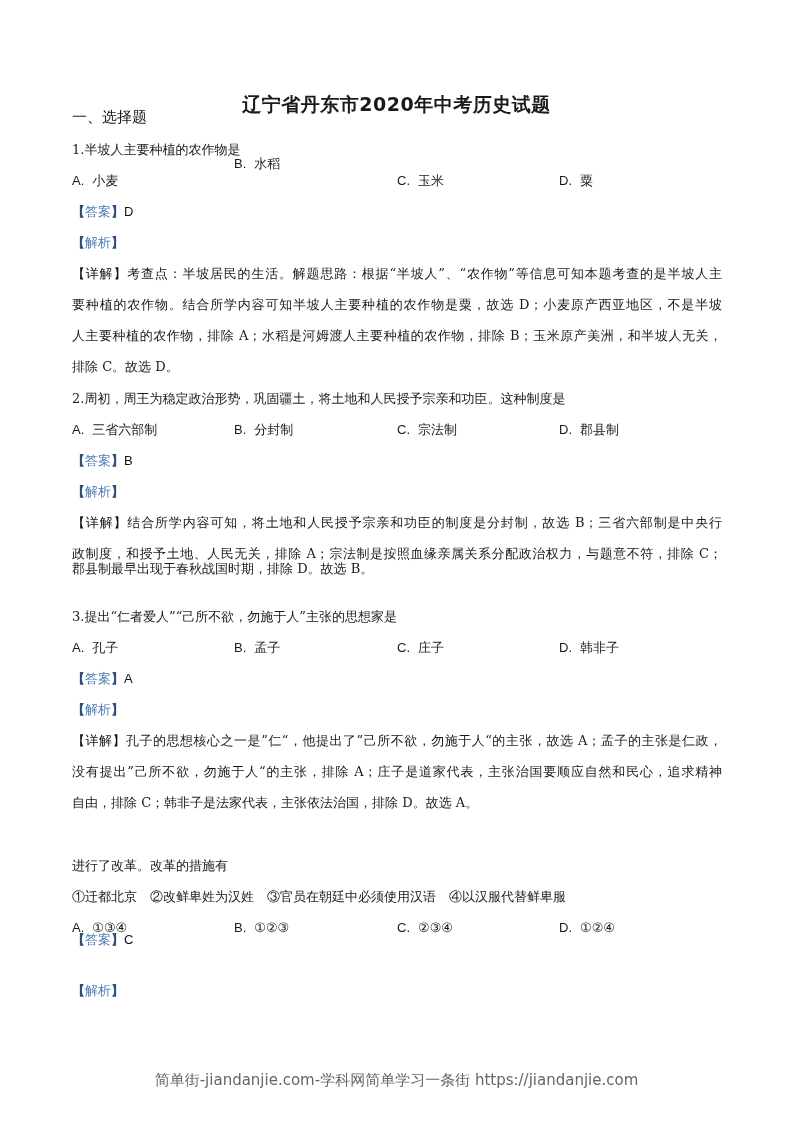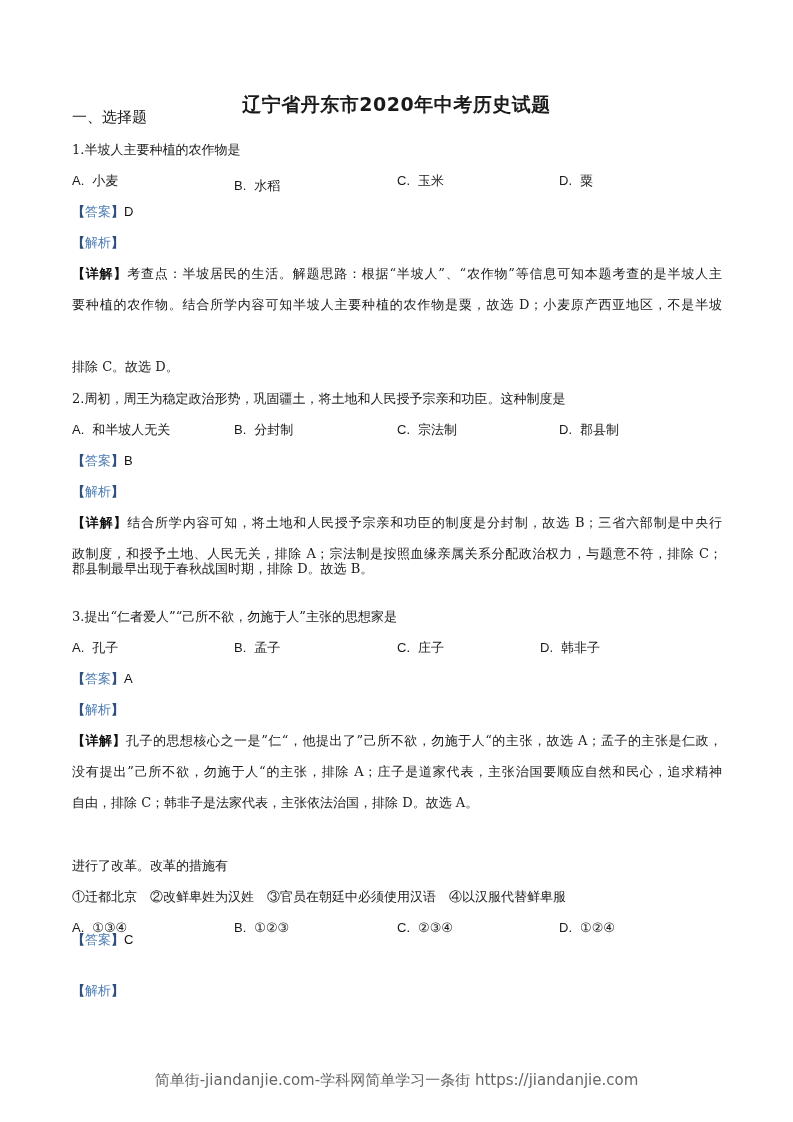--- a/index.html
+++ b/index.html
@@ -23,62 +23,63 @@
   .line {
     position: absolute; left: 72px; width: 650px;
     font-size: 13px; line-height: 20px; white-space: nowrap;
   }
   .justify { text-align: justify; text-align-last: justify; }
   .opt { position: absolute; font-size: 13px; line-height: 20px; white-space: nowrap; }
   .opt .letter { font-family: "Liberation Sans", sans-serif; margin-right: 8px; }
   .tag { color: #4a7ab3; }
   .tag-bracket { color: #2d4f7a; font-weight: bold; }
   .ans-val { font-family: "Liberation Sans", sans-serif; color: #111; }
-  .detail-label { font-weight: bold; color: #111; }
+  .detail-label { font-weight: normal; color: #111; }
   .footer {
     position: absolute; left: 0; width: 793px; top: 1071px; text-align: center;
     font-size: 15px; color: #666666;
     font-family: "DejaVu Sans", "Liberation Sans", sans-serif;
   }
 </style>
 </head>
 <body>
 
 <div class="page">
 
   <div class="title">辽宁省丹东市2020年中考历史试题</div>
   <div class="section">一、选择题</div>
 
   <div class="line" style="top:140px">1.半坡人主要种植的农作物是</div>
   <div class="opt" style="left:72px;top:171px"><span class="letter">A.</span><span>小麦</span></div>
-  <div class="opt" style="left:234px;top:176px"><span class="letter">B.</span><span>水稻</span></div>
+  <div class="opt" style="left:234px;top:154px"><span class="letter">B.</span><span>水稻</span></div>
   <div class="opt" style="left:397px;top:171px"><span class="letter">C.</span><span>玉米</span></div>
   <div class="opt" style="left:559px;top:171px"><span class="letter">D.</span><span>粟</span></div>
   <div class="line" style="top:202px"><span class="tag-bracket">【</span><span class="tag">答案</span><span class="tag-bracket">】</span><span class="ans-val">D</span></div>
   <div class="line" style="top:233px"><span class="tag-bracket">【</span><span class="tag">解析</span><span class="tag-bracket">】</span></div>
   <div class="line justify" style="top:264px"><span class="detail-label">【详解】</span><span>考查点：半坡居民的生活。解题思路：根据“半坡人”、“农作物”等信息可知本题考查的是半坡人主</span></div>
   <div class="line justify" style="top:295px">要种植的农作物。结合所学内容可知半坡人主要种植的农作物是粟，故选 D；小麦原产西亚地区，不是半坡</div>
+  <div class="line justify" style="top:326px">人主要种植的农作物，排除 A；水稻是河姆渡人主要种植的农作物，排除 B；玉米原产美洲，和半坡人无关，</div>
   <div class="line" style="top:357px">排除 C。故选 D。</div>
 
   <div class="line" style="top:389px">2.周初，周王为稳定政治形势，巩固疆土，将土地和人民授予宗亲和功臣。这种制度是</div>
-  <div class="opt" style="left:72px;top:420px"><span class="letter">A.</span><span>和半坡人无关</span></div>
+  <div class="opt" style="left:72px;top:420px"><span class="letter">A.</span><span>三省六部制</span></div>
   <div class="opt" style="left:234px;top:420px"><span class="letter">B.</span><span>分封制</span></div>
   <div class="opt" style="left:397px;top:420px"><span class="letter">C.</span><span>宗法制</span></div>
   <div class="opt" style="left:559px;top:420px"><span class="letter">D.</span><span>郡县制</span></div>
   <div class="line" style="top:451px"><span class="tag-bracket">【</span><span class="tag">答案</span><span class="tag-bracket">】</span><span class="ans-val">B</span></div>
   <div class="line" style="top:482px"><span class="tag-bracket">【</span><span class="tag">解析</span><span class="tag-bracket">】</span></div>
   <div class="line justify" style="top:513px"><span class="detail-label">【详解】</span><span>结合所学内容可知，将土地和人民授予宗亲和功臣的制度是分封制，故选 B；三省六部制是中央行</span></div>
   <div class="line justify" style="top:544px">政制度，和授予土地、人民无关，排除 A；宗法制是按照血缘亲属关系分配政治权力，与题意不符，排除 C；</div>
   <div class="line" style="top:559px">郡县制最早出现于春秋战国时期，排除 D。故选 B。</div>
 
   <div class="line" style="top:607px">3.提出“仁者爱人”“己所不欲，勿施于人”主张的思想家是</div>
   <div class="opt" style="left:72px;top:638px"><span class="letter">A.</span><span>孔子</span></div>
   <div class="opt" style="left:234px;top:638px"><span class="letter">B.</span><span>孟子</span></div>
   <div class="opt" style="left:397px;top:638px"><span class="letter">C.</span><span>庄子</span></div>
-  <div class="opt" style="left:540px;top:638px"><span class="letter">D.</span><span>韩非子</span></div>
+  <div class="opt" style="left:559px;top:638px"><span class="letter">D.</span><span>韩非子</span></div>
   <div class="line" style="top:669px"><span class="tag-bracket">【</span><span class="tag">答案</span><span class="tag-bracket">】</span><span class="ans-val">A</span></div>
   <div class="line" style="top:700px"><span class="tag-bracket">【</span><span class="tag">解析</span><span class="tag-bracket">】</span></div>
   <div class="line justify" style="top:731px"><span class="detail-label">【详解】</span><span>孔子的思想核心之一是”仁“，他提出了”己所不欲，勿施于人“的主张，故选 A；孟子的主张是仁政，</span></div>
   <div class="line justify" style="top:762px">没有提出”己所不欲，勿施于人“的主张，排除 A；庄子是道家代表，主张治国要顺应自然和民心，追求精神</div>
   <div class="line" style="top:793px">自由，排除 C；韩非子是法家代表，主张依法治国，排除 D。故选 A。</div>
 
   <div class="line" style="top:856px">进行了改革。改革的措施有</div>
   <div class="line" style="top:887px">①迁都北京　②改鲜卑姓为汉姓　③官员在朝廷中必须使用汉语　④以汉服代替鲜卑服</div>
   <div class="opt" style="left:72px;top:918px"><span class="letter">A.</span><span>①③④</span></div>
   <div class="opt" style="left:234px;top:918px"><span class="letter">B.</span><span>①②③</span></div>

